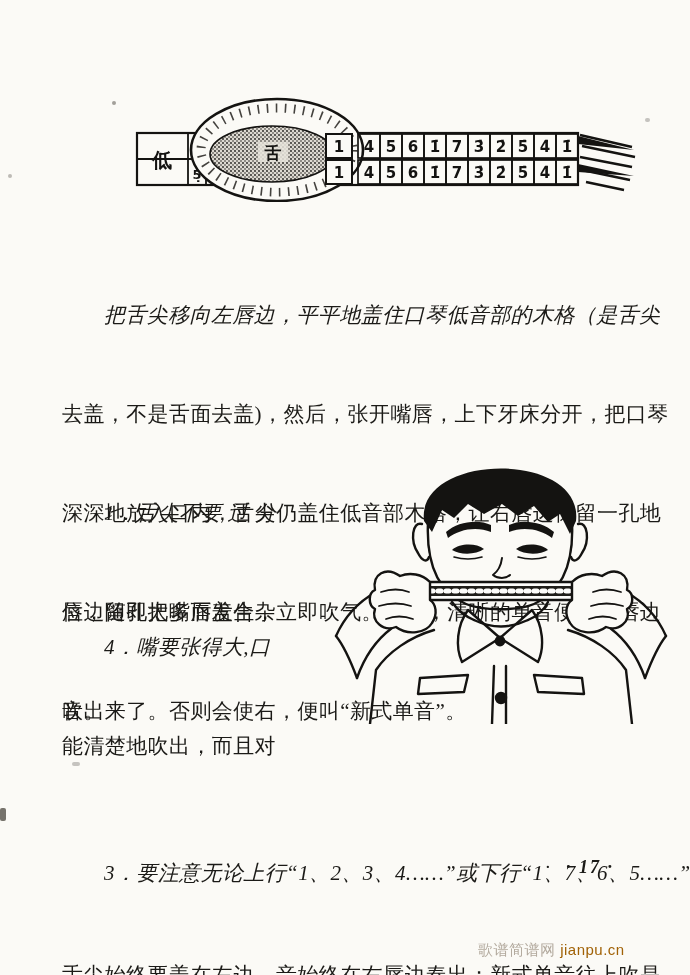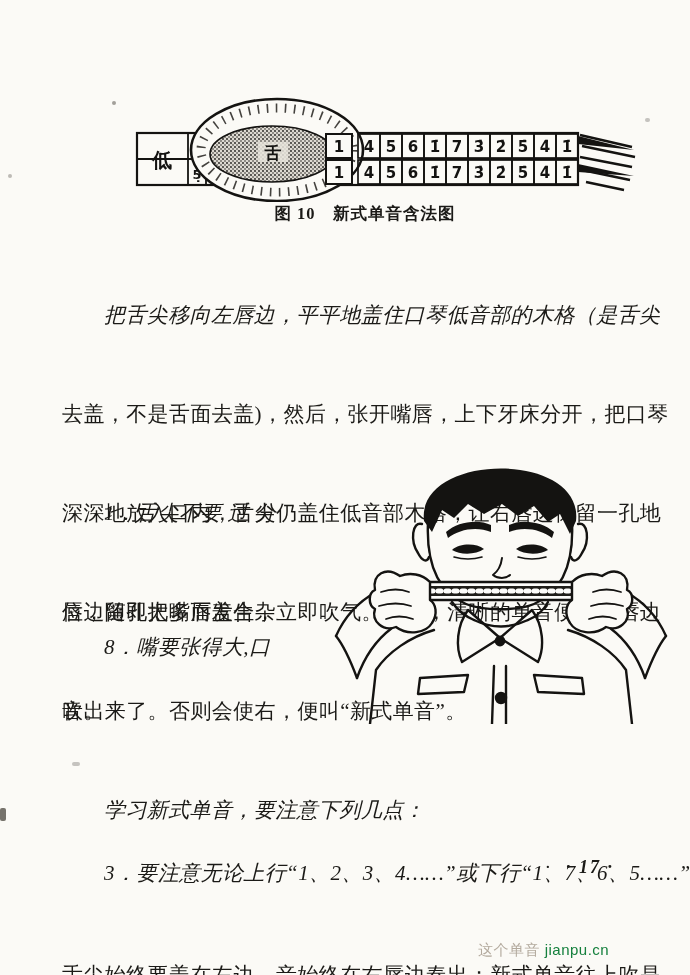--- a/index.html
+++ b/index.html
@@ -9,21 +9,21 @@
   .txt .ln{height:33px;}
   .indent{text-indent:2em;font-style:italic;}
   .caption{position:absolute;font-weight:bold;text-align:center;letter-spacing:1px;}
   #cap10{top:203px;left:145px;width:440px;font-size:16.5px;}
   #cap11{top:726px;left:338px;width:306px;font-size:15px;}
   #pagenum{position:absolute;top:857px;left:566px;width:110px;
            font-size:18px;font-weight:bold;font-style:italic;letter-spacing:2px;}
   #watermark{position:absolute;top:941px;left:478px;width:200px;font-size:15px;
              font-family:"Liberation Sans","DejaVu Sans",sans-serif;letter-spacing:0.5px;}
   #watermark .site{color:#b3aa9e;}
-  #watermark .url{color:#15803d;}
+  #watermark .url{color:#a16207;}
   .artifact{position:absolute;background:#4a453e;border-radius:2px;}
   svg text{font-family:"DejaVu Sans","Liberation Sans",sans-serif;}
   .cellnum{font-size:15px;font-weight:bold;fill:#141311;}
   .smallnum{font-size:13px;font-weight:bold;fill:#141311;}
   .cjk{font-family:"Liberation Serif","DejaVu Serif",serif;font-weight:bold;fill:#141311;}
 </style>
 </head>
 <body>
 
 <div class="page">
@@ -117,39 +117,38 @@
       <line x1="450" y1="41" x2="502" y2="53"></line>
       <line x1="452" y1="52" x2="505" y2="63"></line>
       <line x1="450" y1="63" x2="502" y2="73"></line>
       <line x1="452" y1="76" x2="500" y2="86"></line>
       <line x1="456" y1="88" x2="494" y2="96"></line>
       <polygon points="448,42 504,56 448,50" fill="#141311" stroke="none"></polygon>
       <polygon points="448,70 504,82 448,78" fill="#141311" stroke="none"></polygon>
     </g>
   </svg>
 
-  <div id="cap10" class="caption">图 10　新式单音含法图</div>
 
   <div class="txt" style="top:233px;left:62px;width:586px;">
     <div class="ln indent">把舌尖移向左唇边，平平地盖住口琴低音部的木格（是舌尖</div>
     <div class="ln">去盖，不是舌面去盖)，然后，张开嘴唇，上下牙床分开，把口琴</div>
     <div class="ln">深深地放入口内，舌尖仍盖住低音部木格，让右唇边保留一孔地</div>
     <div class="ln">位，随即把嘴唇盖合，立即吹气。这时，清晰的单音便从右唇边</div>
     <div class="ln">吹出来了。否则会使右，便叫“新式单音”。</div>
-    <div class="ln indent">学习新式单音，要注意下列几点：</div>
   </div>
 
   <div class="txt" style="top:431px;left:62px;width:300px;">
     <div class="ln indent">1．舌尖不要 过 分</div>
     <div class="ln">唇边留孔太多而发生杂</div>
     <div class="ln">音。</div>
   </div>
 
   <div class="txt" style="top:565px;left:62px;width:300px;">
-    <div class="ln indent">8．嘴要张得大,口</div>
+    <div class="ln indent">4．嘴要张得大,口</div>
+    <div class="ln">能清楚地吹出，而且对</div>
     
     
     
   </div>
 
   <svg style="position:absolute;left:334px;top:424px;" width="334" height="300" viewBox="0 0 334 300">
     <g stroke="#141311" fill="none" stroke-width="2.4" stroke-linecap="round" stroke-linejoin="round">
 
       <g>
         <path d="M42,168 C24,178 10,194 2,212"></path>
@@ -222,21 +221,21 @@
 
 
   <div class="txt" style="top:788px;left:62px;width:600px;line-height:34px;">
     <div class="ln indent" style="height:34px;">3．要注意无论上行“1、2、3、4……”或下行“1̇、7、6、5……”，</div>
     <div class="ln" style="height:34px;">舌尖始终要盖在左边，音始终在右唇边奏出；新式单音往上吹是</div>
   </div>
 
   <div id="pagenum">· 17 ·</div>
 
   <div id="watermark">
-    <span class="site">这个单音 </span><span class="url">jianpu.cn</span>
+    <span class="site">歌谱简谱网 </span><span class="url">jianpu.cn</span>
   </div>
 
   <div class="artifact" style="left:0;top:808px;width:6px;height:13px;opacity:.75;"></div>
   <div class="artifact" style="left:72px;top:762px;width:8px;height:4px;opacity:.3;"></div>
   <div class="artifact" style="left:112px;top:101px;width:4px;height:4px;border-radius:50%;opacity:.5;"></div>
   <div class="artifact" style="left:8px;top:174px;width:4px;height:4px;border-radius:50%;opacity:.35;"></div>
   <div class="artifact" style="left:645px;top:118px;width:5px;height:4px;opacity:.3;"></div>
 
 </div>
 

